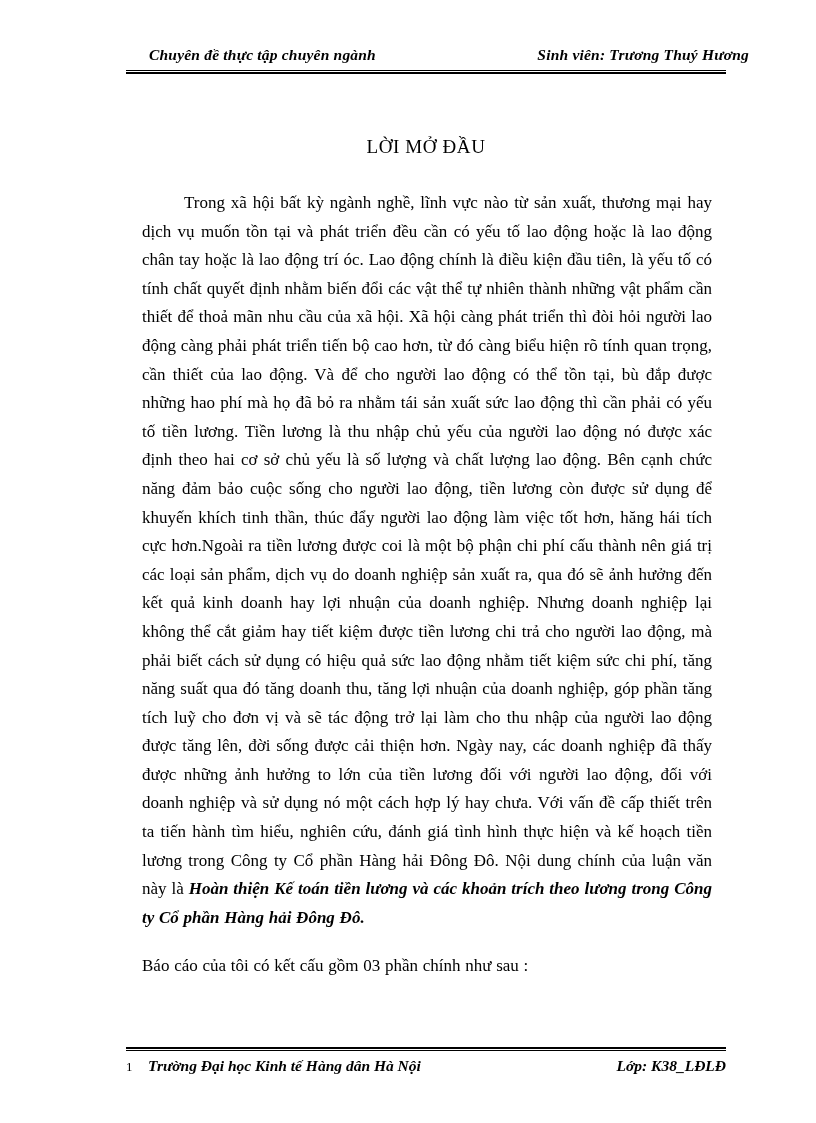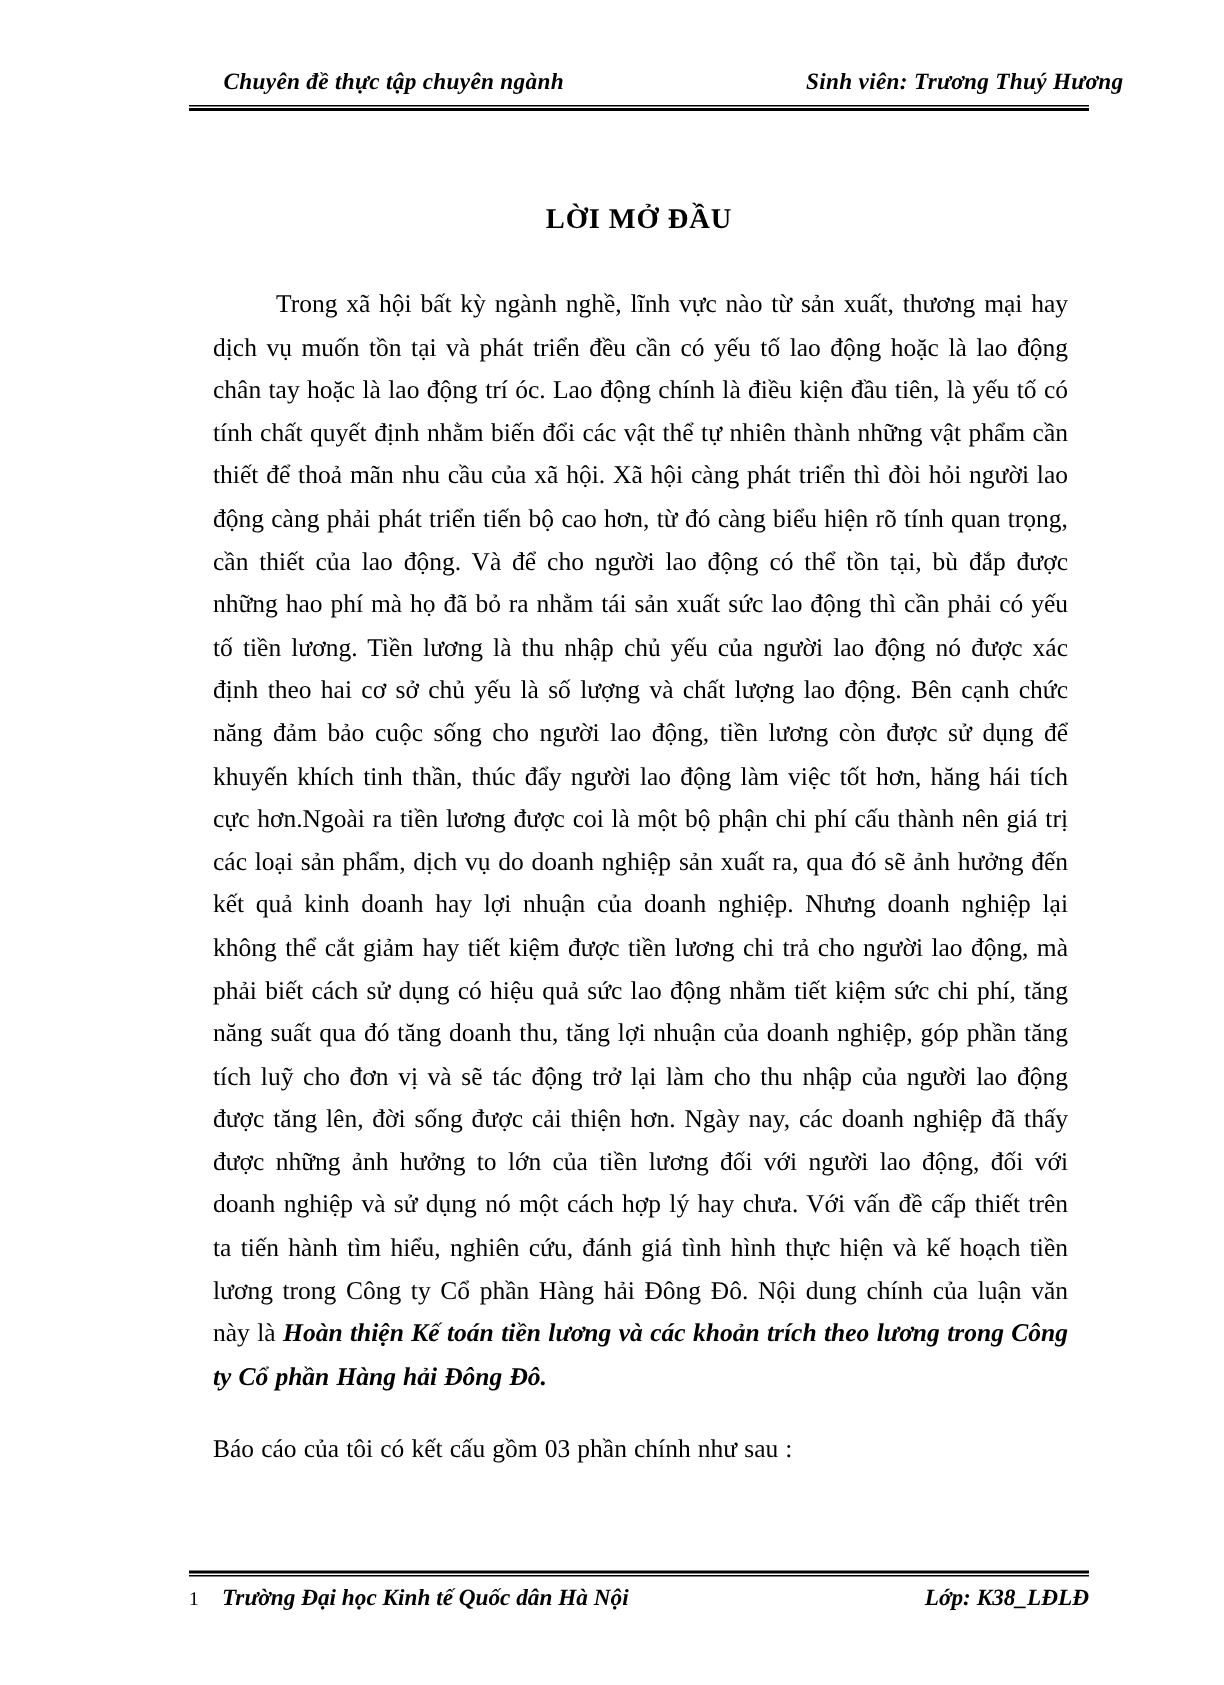--- a/index.html
+++ b/index.html
@@ -54,21 +54,21 @@
   }
 
   
   .doc-title {
     position: absolute;
     left: 126px;
     top: 136px;
     width: 600px;
     text-align: center;
     font-size: 19px;
-    font-weight: bold;
+    font-weight: normal;
     letter-spacing: 0.6px;
   }
 
   .body-block {
     position: absolute;
     left: 126px;
     top: 173px;
     width: 602px;
   }
 
@@ -148,17 +148,17 @@
     <p class="para indent" id="para-1"><span>Trong xã hội bất kỳ ngành nghề, lĩnh vực nào từ sản xuất, thương mại hay dịch vụ muốn tồn tại và phát triển đều cần có yếu tố lao động hoặc là lao động chân tay hoặc là lao động trí óc. Lao động chính là điều kiện đầu tiên, là yếu tố có tính chất quyết định nhằm biến đổi các vật thể tự nhiên thành những vật phẩm cần thiết để thoả mãn nhu cầu của xã hội. Xã hội càng phát triển thì đòi hỏi người lao động càng phải phát triển tiến bộ cao hơn, từ đó càng biểu hiện rõ tính quan trọng, cần thiết của lao động. Và để cho người lao động có thể tồn tại, bù đắp được những hao phí mà họ đã bỏ ra nhằm tái sản xuất sức lao động thì cần phải có yếu tố tiền lương. Tiền lương là thu nhập chủ yếu của người lao động nó được xác định theo hai cơ sở chủ yếu là số lượng và chất lượng lao động. Bên cạnh chức năng đảm bảo cuộc sống cho người lao động, tiền lương còn được sử dụng để khuyến khích tinh thần, thúc đẩy người lao động làm việc tốt hơn, hăng hái tích cực hơn.Ngoài ra tiền lương được coi là một bộ phận chi phí cấu thành nên giá trị các loại sản phẩm, dịch vụ do doanh nghiệp sản xuất ra, qua đó sẽ ảnh hưởng đến kết quả kinh doanh hay lợi nhuận của doanh nghiệp. Nhưng doanh nghiệp lại không thể cắt giảm hay tiết kiệm được tiền lương chi trả cho người lao động, mà phải biết cách sử dụng có hiệu quả sức lao động nhằm tiết kiệm sức chi phí, tăng năng suất qua đó tăng doanh thu, tăng lợi nhuận của doanh nghiệp, góp phần tăng tích luỹ cho đơn vị và sẽ tác động trở lại làm cho thu nhập của người lao động được tăng lên, đời sống được cải thiện hơn. Ngày nay, các doanh nghiệp đã thấy được những ảnh hưởng to lớn của tiền lương đối với người lao động, đối với doanh nghiệp và sử dụng nó một cách hợp lý hay chưa. Với vấn đề cấp thiết trên ta tiến hành tìm hiểu, nghiên cứu, đánh giá tình hình thực hiện và kế hoạch tiền lương trong Công ty Cổ phần Hàng hải Đông Đô. Nội dung chính của luận văn này là </span><span class="emph">Hoàn thiện Kế toán tiền lương và các khoản trích theo lương trong Công ty Cổ phần Hàng hải Đông Đô.</span></p>
   </div>
 
   <div class="tail-block">
     <p class="para noj" id="para-3"><span>Báo cáo của tôi có kết cấu gồm 03 phần chính như sau :</span></p>
   </div>
 
   <div class="rule-double-bottom"></div>
   <div class="page-footer">
     <span class="pageno">1</span>
-    <span class="ftr-left">Trường Đại học Kinh tế Quốc dân Hà Nội</span>
+    <span class="ftr-left">Trường Đại học Kinh tế Hàng dân Hà Nội</span>
     <span class="ftr-right">Lớp: K38_LĐLĐ</span>
   </div>
 
 </div>
 
 </body></html>

